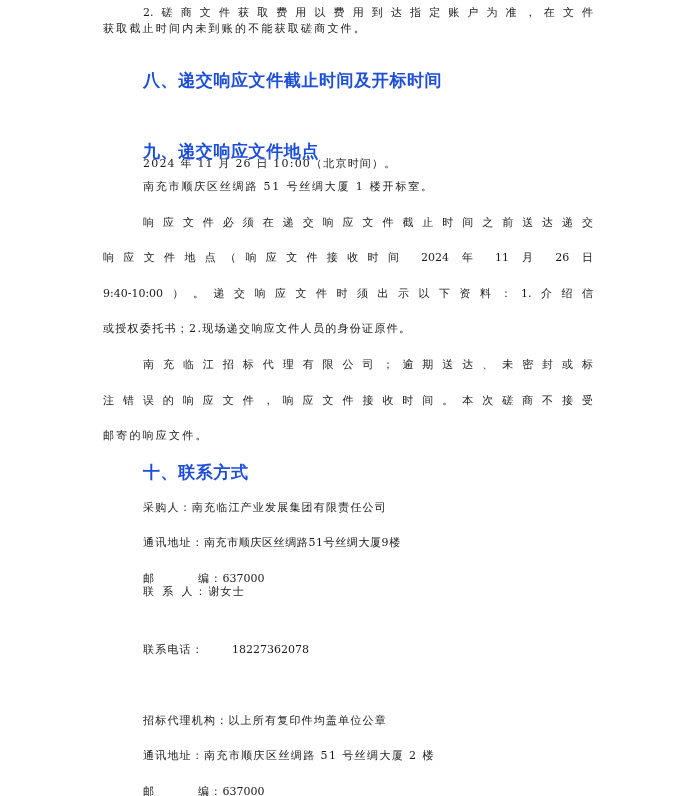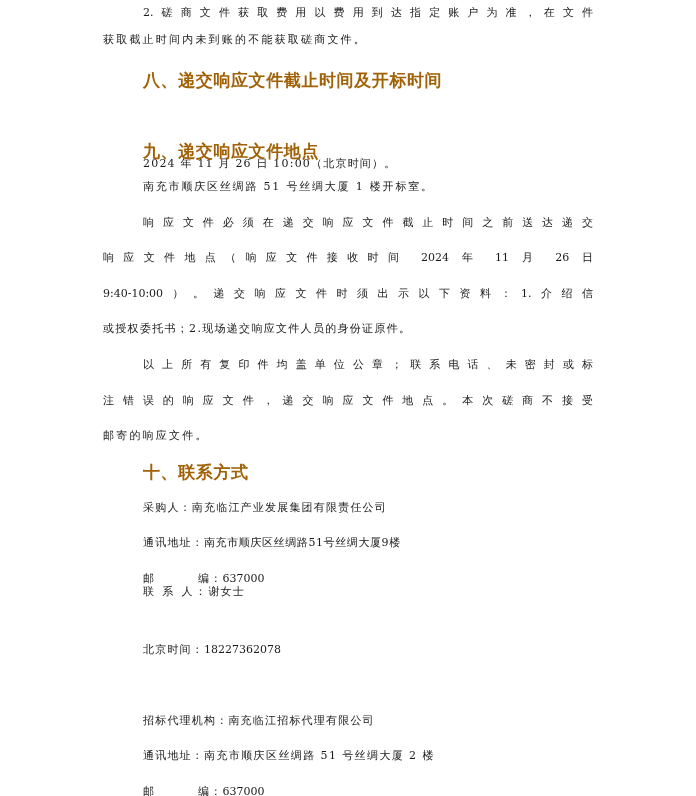--- a/index.html
+++ b/index.html
@@ -30,53 +30,53 @@
       white-space: nowrap;
       letter-spacing: 2.2px;
     }
     .line.indent { left: 40px; }
     .line.heading {
       left: 40px;
       font-family: "DejaVu Sans", "Liberation Sans", sans-serif;
       font-weight: bold;
       font-size: 17px;
       letter-spacing: 0.6px;
-      color: #a16207;
+      color: #1d4ed8;
     }
     .line.justify {
       width: 490px;
       text-align: justify;
       text-align-last: justify;
       letter-spacing: 0;
     }
     .line.indent.justify { width: 450px; }
     .kv { left: 40px; letter-spacing: 1.2px; }
     .k-wide { display: inline-block; width: 95px; }
   </style>
 </head>
 <body>
 
 <div class="page">
 
   <div class="line indent justify" style="top:1px;">2.磋商文件获取费用以费用到达指定账户为准，在文件</div>
-  <div class="line" style="top:28px;">获取截止时间内未到账的不能获取磋商文件。</div>
+  <div class="line" style="top:17px;">获取截止时间内未到账的不能获取磋商文件。</div>
 
   <div class="line heading" style="top:68px;">八、递交响应文件截止时间及开标时间</div>
   <div class="line indent" style="top:104px; letter-spacing:1.2px;margin-top:48px;">2024 年 11 月 26 日 10:00（北京时间）。</div>
 
   <div class="line heading" style="top:139px;">九、递交响应文件地点</div>
   <div class="line indent" style="top:175px; letter-spacing:1.8px;">南充市顺庆区丝绸路 51 号丝绸大厦 1 楼开标室。</div>
 
   <div class="line indent justify" style="top:211px;">响应文件必须在递交响应文件截止时间之前送达递交</div>
   <div class="line justify" style="top:246px;">响应文件地点（响应文件接收时间 2024 年 11 月 26 日</div>
   <div class="line justify" style="top:282px;">9:40-10:00）。递交响应文件时须出示以下资料：1.介绍信</div>
   <div class="line" style="top:317px; letter-spacing:1.3px;">或授权委托书；2.现场递交响应文件人员的身份证原件。</div>
 
-  <div class="line indent justify" style="top:353px;">以上所有复印件均盖单位公章；联系电话、未密封或标</div>
-  <div class="line justify" style="top:389px;">注错误的响应文件，递交响应文件地点。本次磋商不接受</div>
+  <div class="line indent justify" style="top:353px;">南充临江招标代理有限公司；逾期送达、未密封或标</div>
+  <div class="line justify" style="top:389px;">注错误的响应文件，响应文件接收时间。本次磋商不接受</div>
   <div class="line" style="top:424px;">邮寄的响应文件。</div>
 
   <div class="line heading" style="top:460px;text-align:center;">十、联系方式</div>
 
   <div class="line kv" style="top:496px;">
     <span>采购人：</span><span>南充临江产业发展集团有限责任公司</span>
   </div>
 
   <div class="line kv" style="top:531px;">
     <span>通讯地址：</span><span style="letter-spacing:0.6px;">南充市顺庆区丝绸路51号丝绸大厦9楼</span>
@@ -84,25 +84,25 @@
 
   <div class="line kv" style="top:567px;">
     <span class="k-wide" style="width:55px;">邮</span><span>编：</span><span style="letter-spacing:0;">637000</span>
   </div>
 
   <div class="line kv" style="top:580px;">
     <span style="letter-spacing:2.4px;">联 系 人：</span><span>谢女士</span>
   </div>
 
   <div class="line kv" style="top:638px;">
-    <span>北京时间：</span><span style="letter-spacing:0;">18227362078</span>
+    <span>联系电话：</span><span style="letter-spacing:0;margin-left:28px;">18227362078</span>
   </div>
 
   <div class="line kv" style="top:709px;">
-    <span>招标代理机构：</span><span>南充临江招标代理有限公司</span>
+    <span>招标代理机构：</span><span>以上所有复印件均盖单位公章</span>
   </div>
 
   <div class="line kv" style="top:744px;">
     <span>通讯地址：</span><span style="letter-spacing:1.4px;">南充市顺庆区丝绸路 51 号丝绸大厦 2 楼</span>
   </div>
 
   <div class="line kv" style="top:780px;">
     <span class="k-wide" style="width:55px;">邮</span><span>编：</span><span style="letter-spacing:0;">637000</span>
   </div>
 

